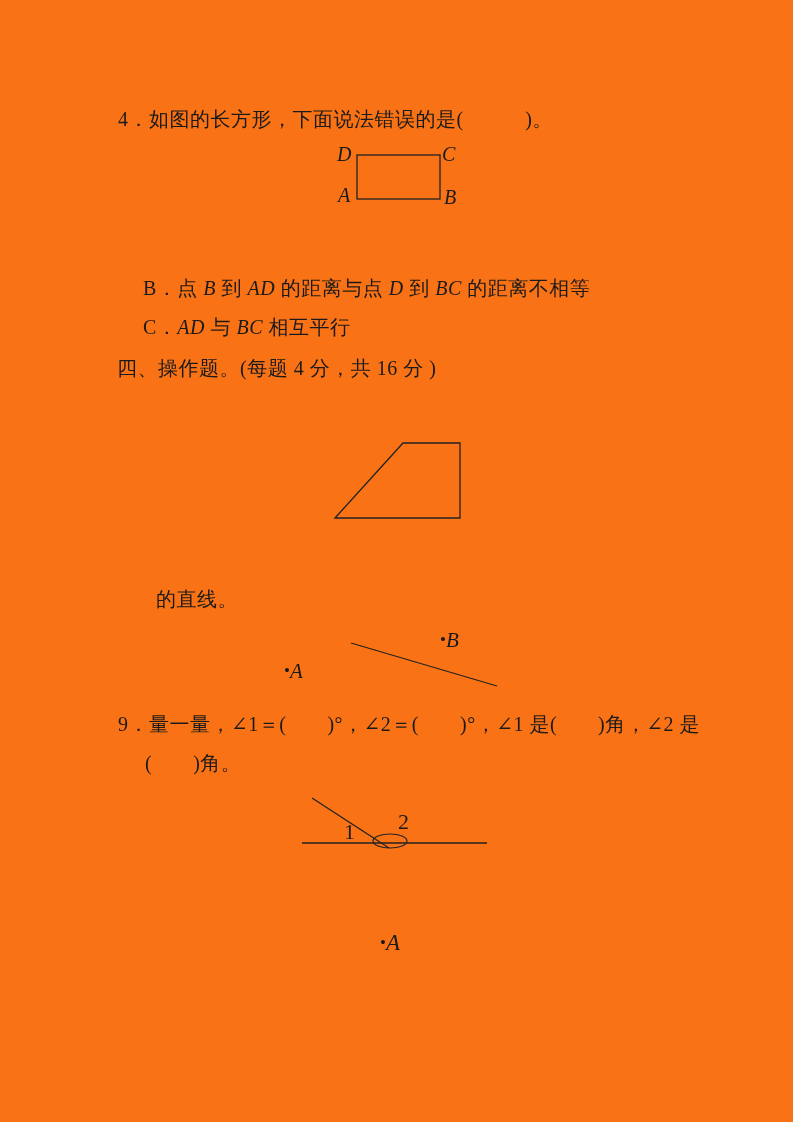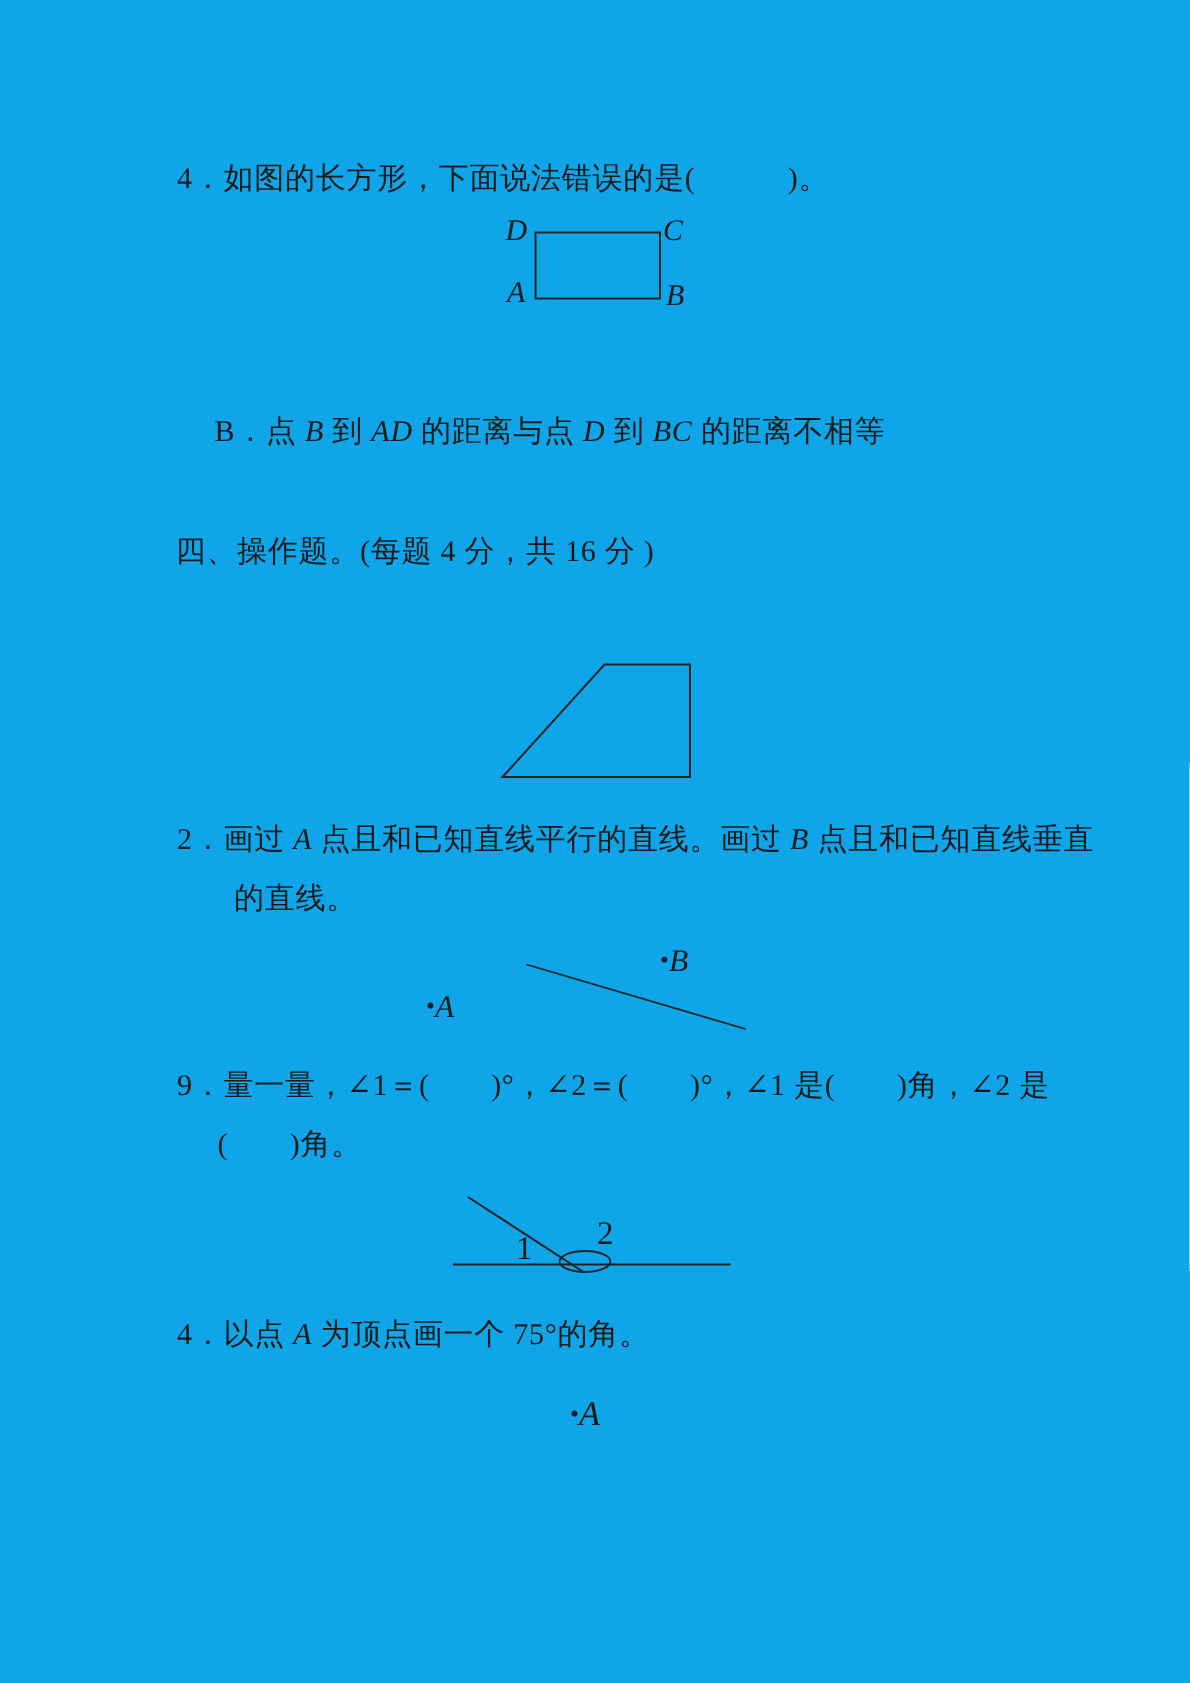--- a/index.html
+++ b/index.html
@@ -1,20 +1,20 @@
 <!DOCTYPE html>
 <html><head>
 <meta charset="utf-8">
 <style>
   html,body{margin:0;padding:0;background:#e8e8e8;}
   .page{
     position:relative;
     width:793px;height:1122px;
     margin:0 auto;
-    background:#0ea5e9;
+    background:#f97316;
     font-family:"Liberation Serif","DejaVu Serif",serif;
     color:#1a1a1a;
     overflow:hidden;
   }
   .line{
     position:absolute;
     font-size:20px;
     line-height:1.3;
     white-space:pre;
     letter-spacing:0.5px;
@@ -53,45 +53,44 @@
     <rect x="7" y="15" width="83" height="44" fill="none" stroke="#222222" stroke-width="1.3"></rect>
   </svg>
   <span class="vertex" style="left:337px;top:143px;">D</span>
   <span class="vertex" style="left:442px;top:143px;">C</span>
   <span class="vertex" style="left:338px;top:184px;">A</span>
   <span class="vertex" style="left:444px;top:186px;">B</span>
 
 
   <div class="line" style="left:143px;top:275px;"><span>B．点 </span><span class="v">B</span><span> 到 </span><span class="v">AD</span><span> 的距离与点 </span><span class="v">D</span><span> 到 </span><span class="v">BC</span><span> 的距离不相等</span></div>
 
+  <div class="line" style="left:143px;top:314px;"><span>C．</span><span class="v">AD</span><span> 与 </span><span class="v">BC</span><span> 相互平行</span></div>
 
   <div class="line" style="left:117px;top:355px;text-align:center;">四、操作题。(每题 4 分，共 16 分 )</div>
 
 
   <svg style="left:325px;top:435px;" width="150" height="95" viewBox="0 0 150 95">
     <polygon points="10,83 78,8 135,8 135,83" fill="none" stroke="#222222" stroke-width="1.3"></polygon>
   </svg>
 
-  <div class="line" style="left:118px;top:547px;"><span>2．画过 </span><span class="v">A</span><span> 点且和已知直线平行的直线。画过 </span><span class="v">B</span><span> 点且和已知直线垂直</span></div>
   <div class="line" style="left:145px;top:586px;margin-left:11px;">的直线。</div>
 
   <svg style="left:340px;top:630px;" width="170" height="65" viewBox="0 0 170 65">
     <line x1="11" y1="13" x2="157" y2="56" stroke="#222222" stroke-width="1.2"></line>
   </svg>
   <span class="pt" style="left:440px;top:629px;"><span class="dot">•</span><span class="v">B</span></span>
   <span class="pt" style="left:284px;top:660px;"><span class="dot">•</span><span class="v">A</span></span>
 
   <div class="line" style="left:118px;top:711px;">9．量一量，∠1＝(　　)°，∠2＝(　　)°，∠1 是(　　)角，∠2 是</div>
   <div class="line" style="left:145px;top:750px;">(　　)角。</div>
 
   <svg style="left:295px;top:792px;" width="200" height="60" viewBox="0 0 200 60">
     <ellipse cx="95" cy="49" rx="17" ry="7" fill="none" stroke="#222222" stroke-width="1.2"></ellipse>
     <line x1="7" y1="51" x2="192" y2="51" stroke="#222222" stroke-width="1.3"></line>
     <line x1="17" y1="6" x2="94" y2="56" stroke="#222222" stroke-width="1.3"></line>
   </svg>
   <span class="num-label" style="left:344px;top:820px;">1</span>
   <span class="num-label" style="left:398px;top:810px;">2</span>
 
-  <div class="line" style="left:118px;top:877px;"><span>4．以点 </span><span class="v">A</span><span> 为顶点画一个 75°的角。</span></div>
 
   <span class="pt" style="left:380px;top:930px;font-size:23px;"><span class="dot">•</span><span class="v">A</span></span>
 
 </div>
 
 </body></html>

